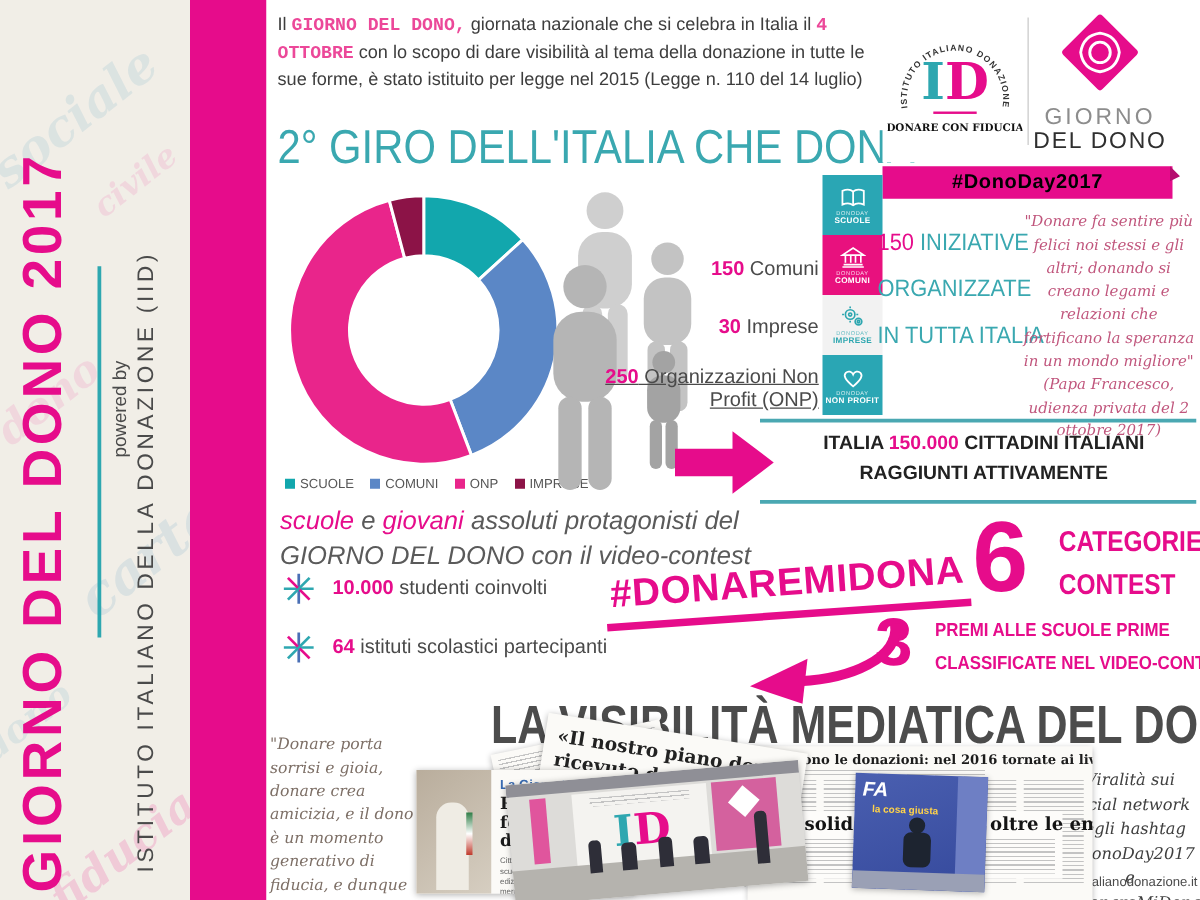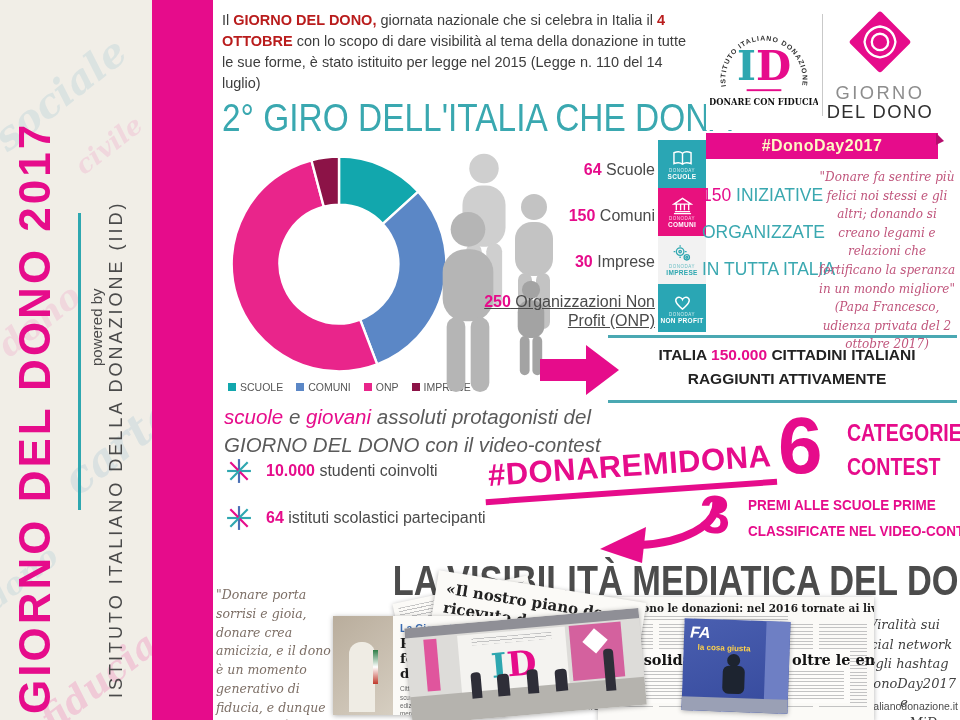--- a/index.html
+++ b/index.html
@@ -15,29 +15,29 @@
       font-size:44px;font-weight:800;color:#e60c8b;letter-spacing:3px;white-space:nowrap;}
   #side-rule{left:78px;top:213px;width:3px;height:297px;background:#2ea7b0;}
   #side-powered{left:88px;top:366px;transform:rotate(-90deg);transform-origin:0 0;
       font-size:15px;color:#4a4a4a;white-space:nowrap;}
   #side-org{left:106px;top:698px;transform:rotate(-90deg);transform-origin:0 0;
       font-size:18px;letter-spacing:3px;color:#4a4a4a;white-space:nowrap;}
   #side-bar{left:152px;top:0;width:61px;height:720px;background:#e60c8b;}
 
   
   #intro{left:222px;top:10px;width:472px;font-size:14.5px;line-height:1.45;color:#3d3d3d;}
-  #intro b{color:#b91c1c;}
+  #intro b{color:#ec4899;font-family:Liberation Mono, monospace;}
   #main-title{left:222px;top:97px;font-size:38px;color:#3aa8b0;white-space:nowrap;
       transform:scaleX(.88);transform-origin:0 0;font-weight:500;letter-spacing:0;}
 
   
   #logo-box{left:706px;top:5px;width:232px;height:125px;background:#fff;display:flex;}
   #logo-divider{left:822px;top:14px;width:1px;height:102px;background:#c9c9c9;}
   .logo-half{width:116px;height:125px;display:flex;flex-direction:column;align-items:center;justify-content:center;}
-  #banner{left:706px;top:133px;width:232px;height:26px;background:#e60c8b;color:#fef9c3;
+  #banner{left:706px;top:133px;width:232px;height:26px;background:#e60c8b;color:#000000;
       font-weight:bold;font-size:16px;text-align:center;line-height:26px;letter-spacing:.5px;}
   #banner::after{content:'';position:absolute;right:-6px;top:0;width:0;height:0;
       border-left:8px solid #b50d6e;border-top:8px solid transparent;border-bottom:4px solid transparent;}
 
   
   #donut{left:224px;top:149px;width:230px;height:230px;}
   #legend{left:228px;top:381px;width:236px;display:flex;gap:13px;font-size:10.5px;color:#555;}
   .leg{display:flex;align-items:center;gap:4px;white-space:nowrap;}
   .leg i{width:8px;height:8px;display:inline-block;}
 
@@ -240,21 +240,20 @@
         <use href="#person"></use>
       </svg>
     <svg class="fig" style="left:0;top:56px;fill:#b5b5b5" width="80" height="200">
         <use href="#person"></use>
       </svg>
     <svg class="fig" style="left:82px;top:128px;fill:#a3a3a3" width="42" height="106">
         <use href="#person"></use>
       </svg>
   </div>
 
-  <div class="stat" style="left:443px;top:160px;"><b>64</b><span> Scuole</span></div>
   <div class="stat" style="left:443px;top:206px;"><b>150</b><span> Comuni</span></div>
   <div class="stat" style="left:443px;top:252px;"><b>30</b><span> Imprese</span></div>
   <div class="stat" style="left:443px;top:292px;text-decoration:underline;"><b>250</b><span> Organizzazioni Non Profit (ONP)</span></div>
 
   <div id="badges" class="abs">
     <div class="badge teal">
       <svg viewBox="0 0 22 20" fill="none" stroke="currentColor" stroke-width="1.5">
         <path d="M2,5 C5.5,3.5 8.5,3.5 11,5.5 C13.5,3.5 16.5,3.5 20,5 V16.5 C16.5,15 13.5,15 11,17 C8.5,15 5.5,15 2,16.5 Z"></path>
           <line x1="11" y1="5.5" x2="11" y2="17"></line>
       </svg>

